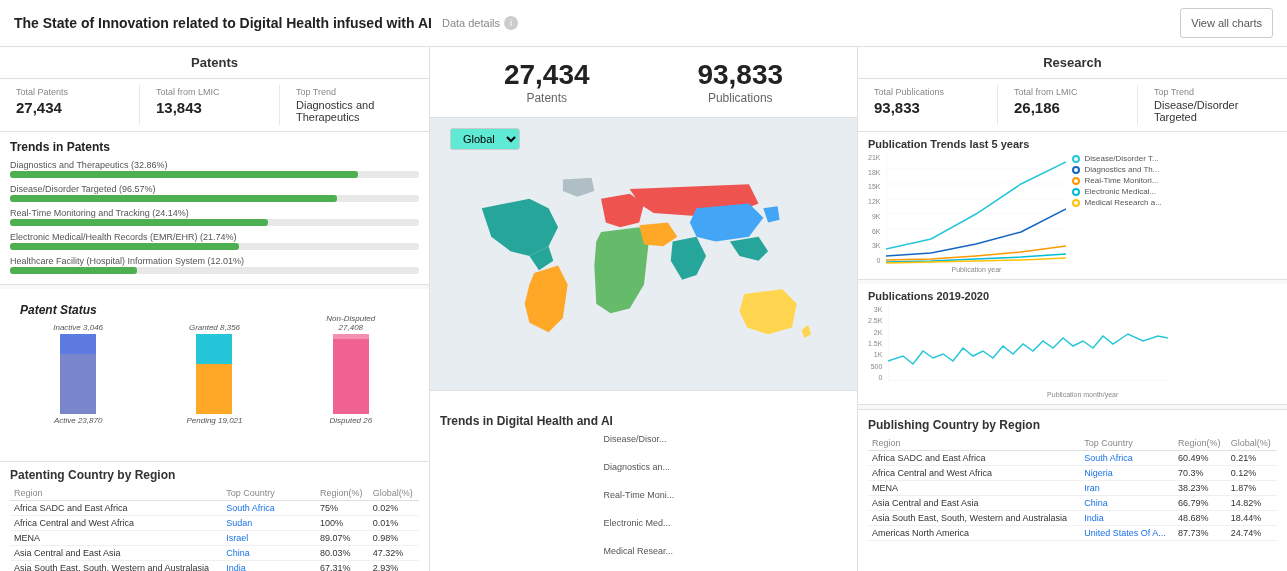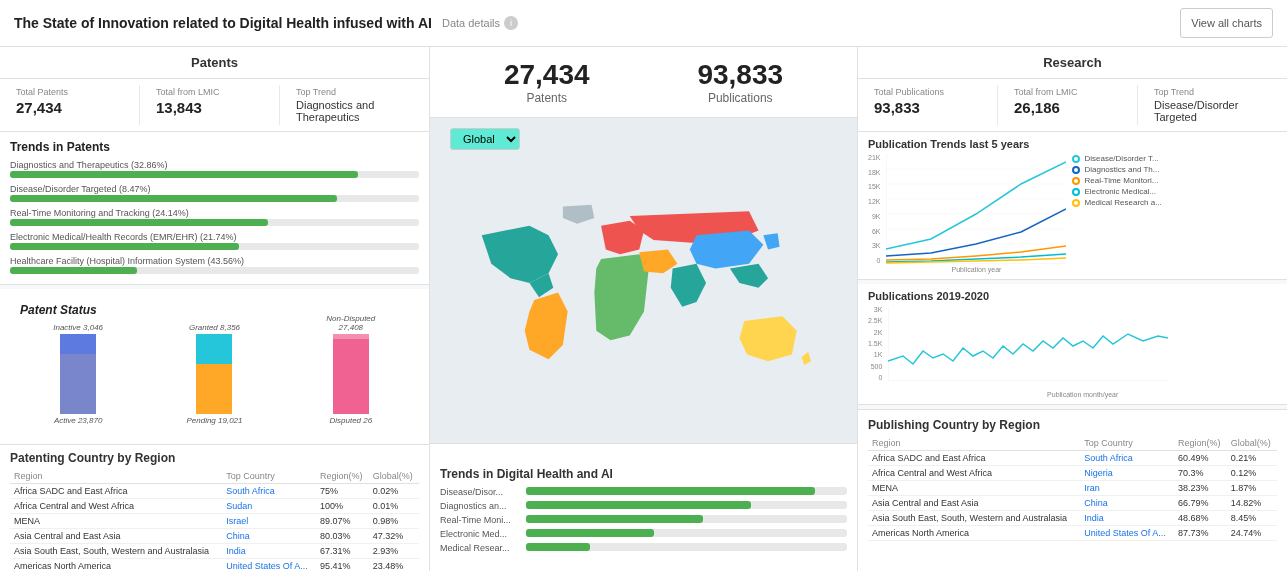--- a/index.html
+++ b/index.html
@@ -282,23 +282,24 @@
     }
 
     
     .trends-horiz {
       background: #fff;
       padding: 23px 10px;
       border-top: 1px solid #e0e0e0;
     }
     .h-trend-item {
       display: flex;
-      align-items: flex-start;
+      align-items: center;
       margin-bottom: 4px;
       gap: 6px;
+      flex-direction: column;
     }
     .h-trend-label {
       font-size: 9px;
       color: #555;
       width: 80px;
       flex-shrink: 0;
     }
     .h-bar-bg {
       flex: 1;
       height: 8px;
@@ -347,39 +348,39 @@
     <div class="trends-section">
       <div class="section-title">Trends in Patents</div>
       <div id="patent-trends-list">
           <div class="trend-item">
     <div class="trend-label">Diagnostics and Therapeutics (32.86%)</div>
     <div class="trend-bar-bg">
       <div class="trend-bar-fill" style="width:85%;background:#4caf50;"></div>
     </div>
   </div>
           <div class="trend-item">
-    <div class="trend-label">Disease/Disorder Targeted (8.47%)</div>
+    <div class="trend-label">Disease/Disorder Targeted (96.57%)</div>
     <div class="trend-bar-bg">
       <div class="trend-bar-fill" style="width:80%;background:#4caf50;"></div>
     </div>
   </div>
           <div class="trend-item">
     <div class="trend-label">Real-Time Monitoring and Tracking (24.14%)</div>
     <div class="trend-bar-bg">
       <div class="trend-bar-fill" style="width:63%;background:#4caf50;"></div>
     </div>
   </div>
           <div class="trend-item">
     <div class="trend-label">Electronic Medical/Health Records (EMR/EHR) (21.74%)</div>
     <div class="trend-bar-bg">
       <div class="trend-bar-fill" style="width:56%;background:#4caf50;"></div>
     </div>
   </div>
           <div class="trend-item">
-    <div class="trend-label">Healthcare Facility (Hospital) Information System (43.56%)</div>
+    <div class="trend-label">Healthcare Facility (Hospital) Information System (12.01%)</div>
     <div class="trend-bar-bg">
       <div class="trend-bar-fill" style="width:31%;background:#4caf50;"></div>
     </div>
   </div>
         </div>
     </div>
 
     <div class="patent-status-section">
       <div class="section-title">Patent Status</div>
       <div class="bar-chart-row">
@@ -713,21 +714,21 @@
             <tr>
               <td>Asia Central and East Asia</td>
               <td style="color: rgb(26, 115, 232);">China</td>
               <td>66.79%</td>
               <td>14.82%</td>
             </tr>
             <tr>
               <td>Asia South East, South, Western and Australasia</td>
               <td style="color: rgb(26, 115, 232);">India</td>
               <td>48.68%</td>
-              <td>8.45%</td>
+              <td>18.44%</td>
             </tr>
             <tr>
               <td>Americas North America</td>
               <td style="color: rgb(26, 115, 232);">United States Of A...</td>
               <td>87.73%</td>
               <td>24.74%</td>
             </tr>
           </tbody>
       </table>
     </div>

